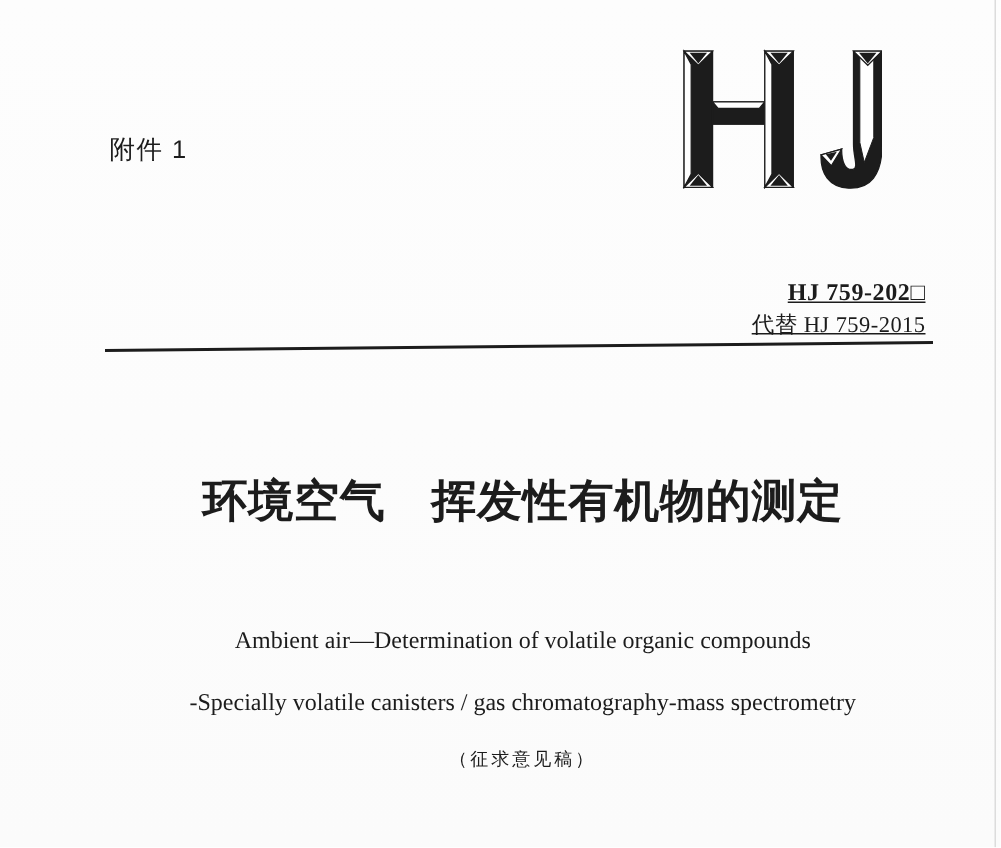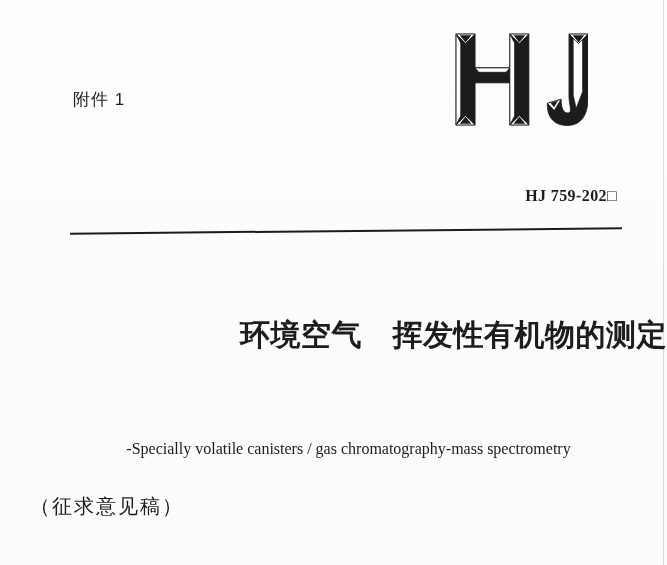--- a/index.html
+++ b/index.html
@@ -52,20 +52,21 @@
     line-height: 36px;
     letter-spacing: 7.6px;
     white-space: nowrap;
   }
   .std-meta {
     position: absolute;
     right: 50px;
     top: 187px;
     text-align: right;
     font-family: "Liberation Serif", serif;
+    text-decoration: underline;
   }
   .std-no {
     font-size: 16px;
     font-weight: bold;
     letter-spacing: 0.4px;
     line-height: 18px;
   }
   .std-replaces {
     font-size: 15px;
     line-height: 17px;
@@ -81,21 +82,21 @@
     border: 0;
     border-top: 2.2px solid #1c1c1c;
     transform: rotate(-0.55deg);
     transform-origin: center;
   }
   .title-cn {
     position: absolute;
     left: 30px;
     right: 0;
     top: 312px;
-    text-align: right;
+    text-align: center;
     font-family: "Liberation Sans", sans-serif;
     font-weight: bold;
     font-size: 30px;
     line-height: 45px;
     letter-spacing: 0.5px;
     white-space: nowrap;
   }
   .title-en {
     position: absolute;
     left: 30px;
@@ -108,23 +109,23 @@
     white-space: nowrap;
   }
   .title-en .en2 {
     margin-top: 21px;
   }
   .draft-note {
     position: absolute;
     left: 30px;
     right: 0;
     top: 495px;
-    text-align: left;
+    text-align: center;
     font-family: "Liberation Sans", sans-serif;
-    font-size: 20px;
+    font-size: 12px;
     line-height: 22px;
     letter-spacing: 2px;
   }
 </style>
 </head>
 <body>
 
 <div class="page">
 
   <span class="scan-edge"></span>
@@ -164,27 +165,29 @@
       <polygon points="111.5,2 122.5,2 117,8.5" fill="#1c1c1c" stroke="none"></polygon>
 
       <polygon points="87.5,63.5 100.5,60 94,70" fill="#ffffff"></polygon>
       <polygon points="90.5,63 97.5,61.5 93.8,67" fill="#1c1c1c" stroke="none"></polygon>
     </g>
   </svg>
 
 
   <div class="std-meta">
     <div class="std-no">HJ 759-202□</div>
+    <div class="std-replaces">代替 HJ 759-2015</div>
   </div>
 
   <hr class="rule">
 
   <div class="title-cn">
     <div>环境空气　挥发性有机物的测定</div>
   </div>
 
   <div class="title-en">
+    <div class="en1">Ambient air—Determination of volatile organic compounds</div>
     <div class="en2">-Specially volatile canisters / gas chromatography-mass spectrometry</div>
   </div>
 
   <div class="draft-note">（征求意见稿）</div>
 
 </div>
 
 </body></html>

